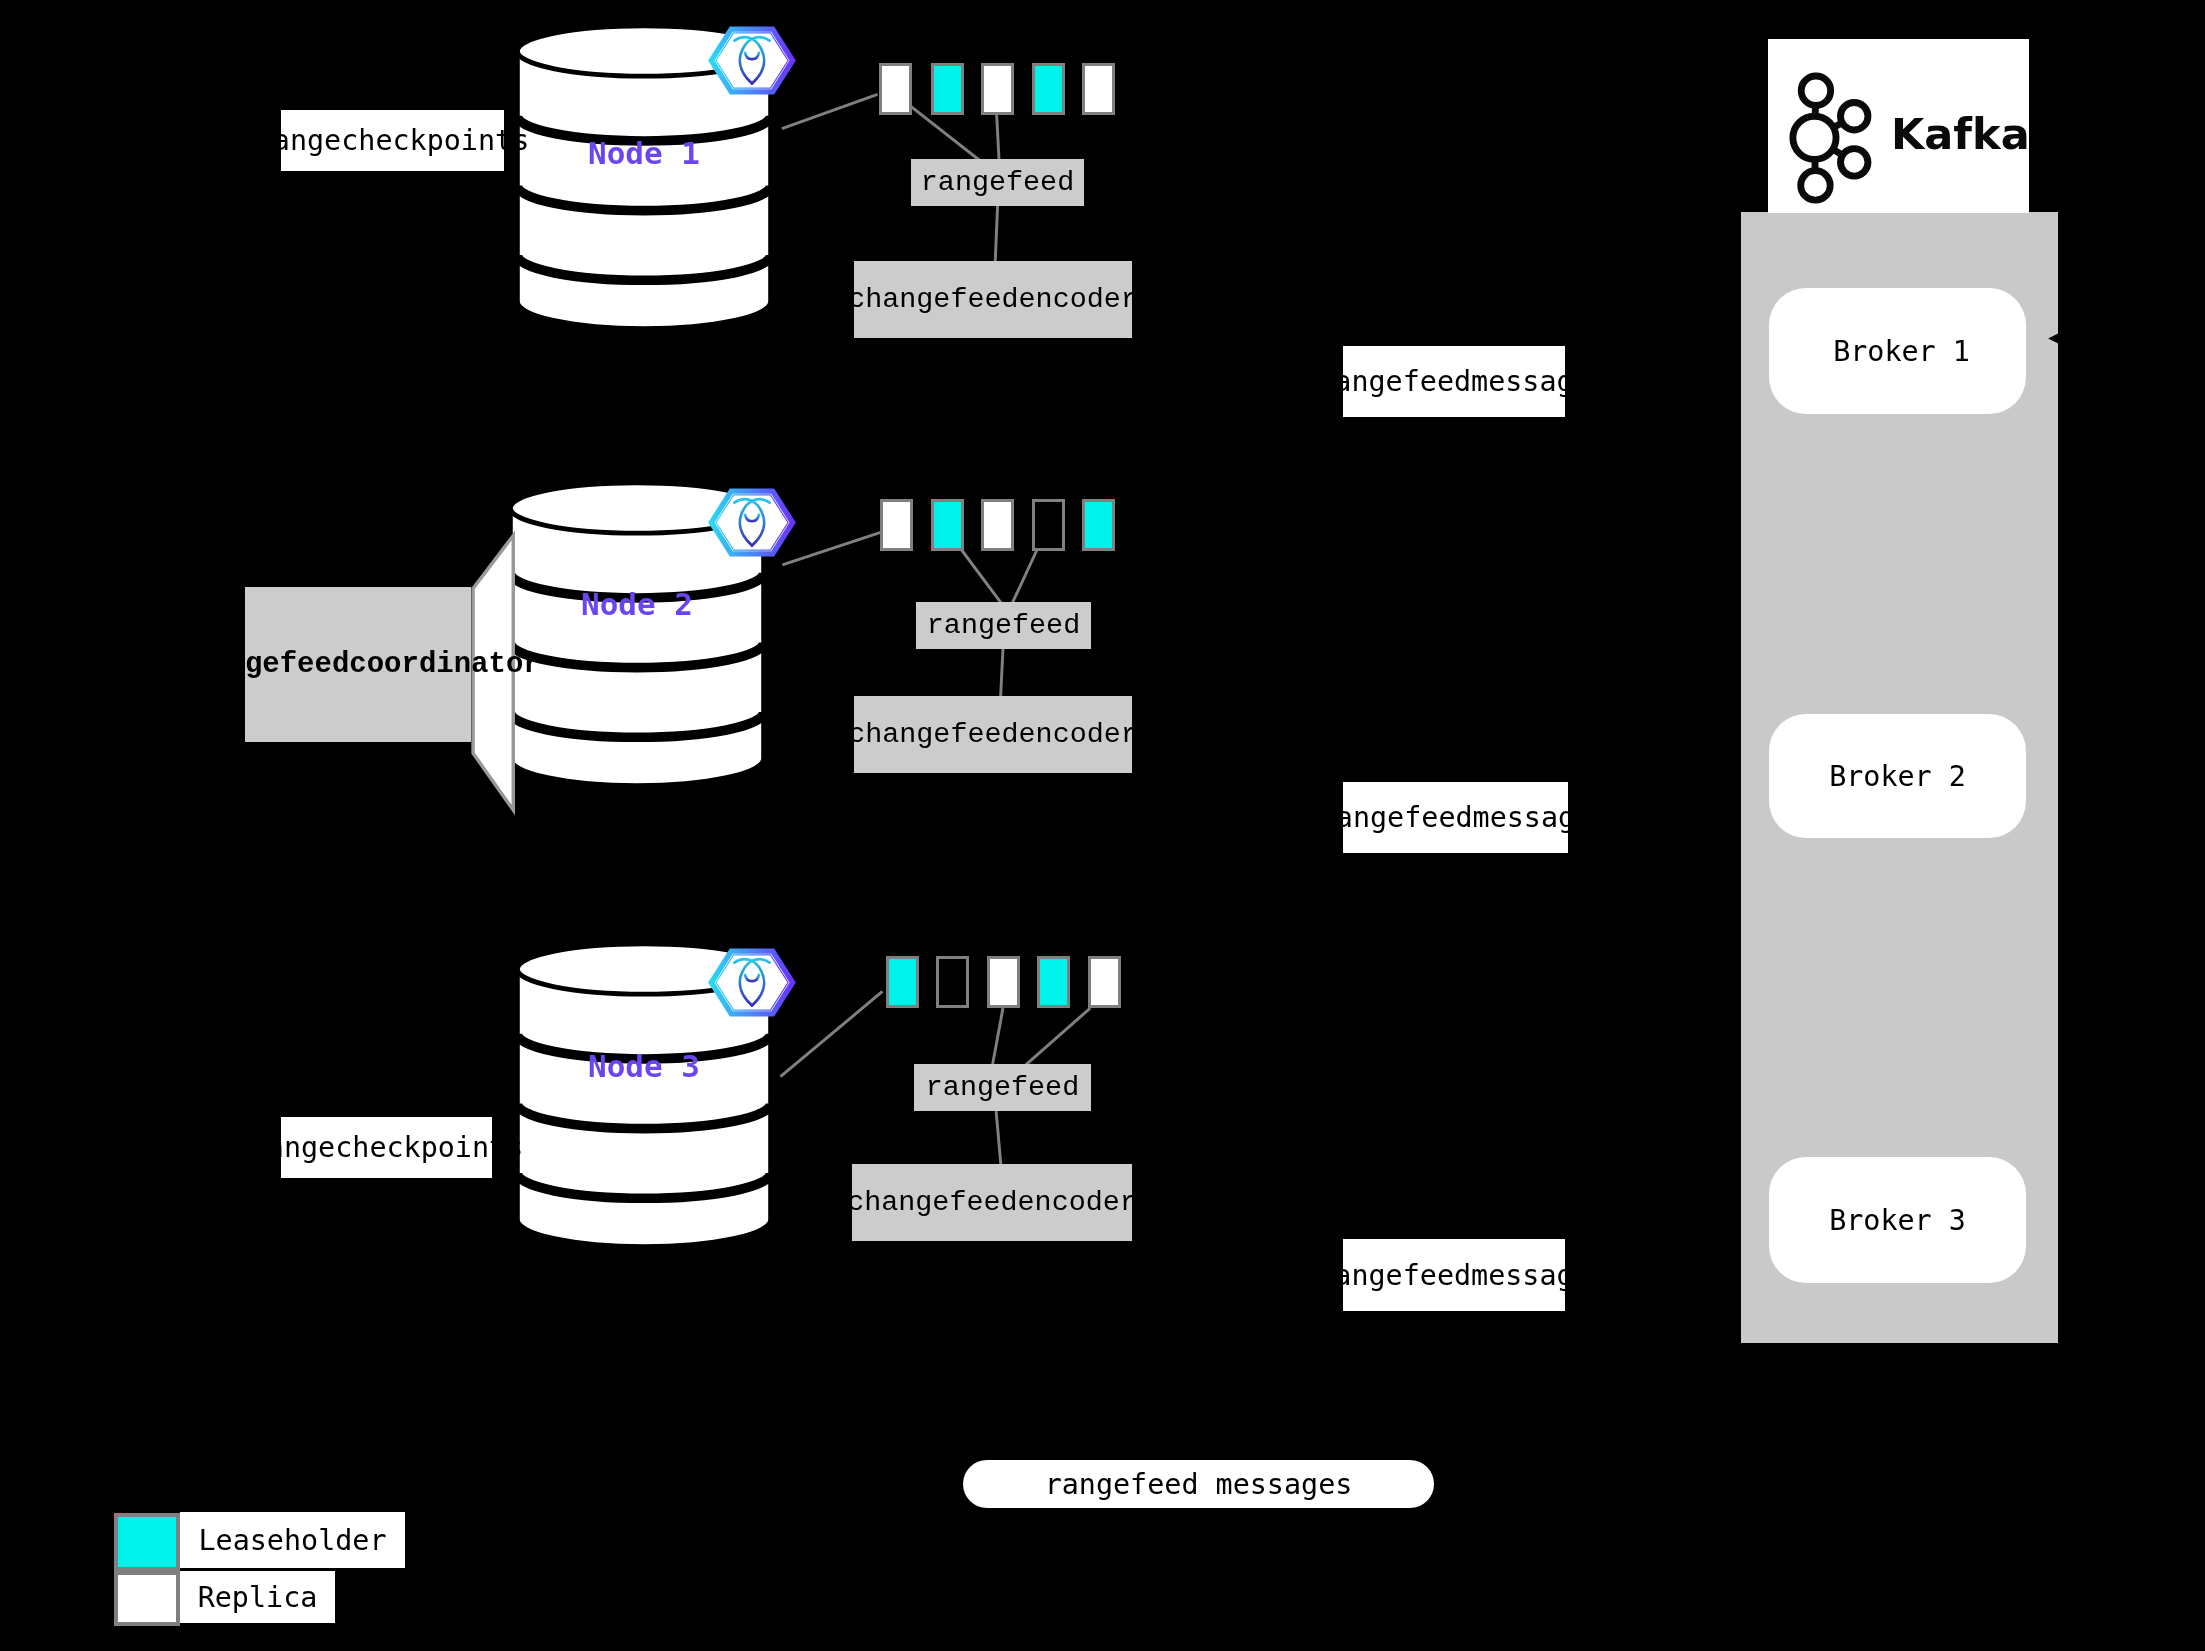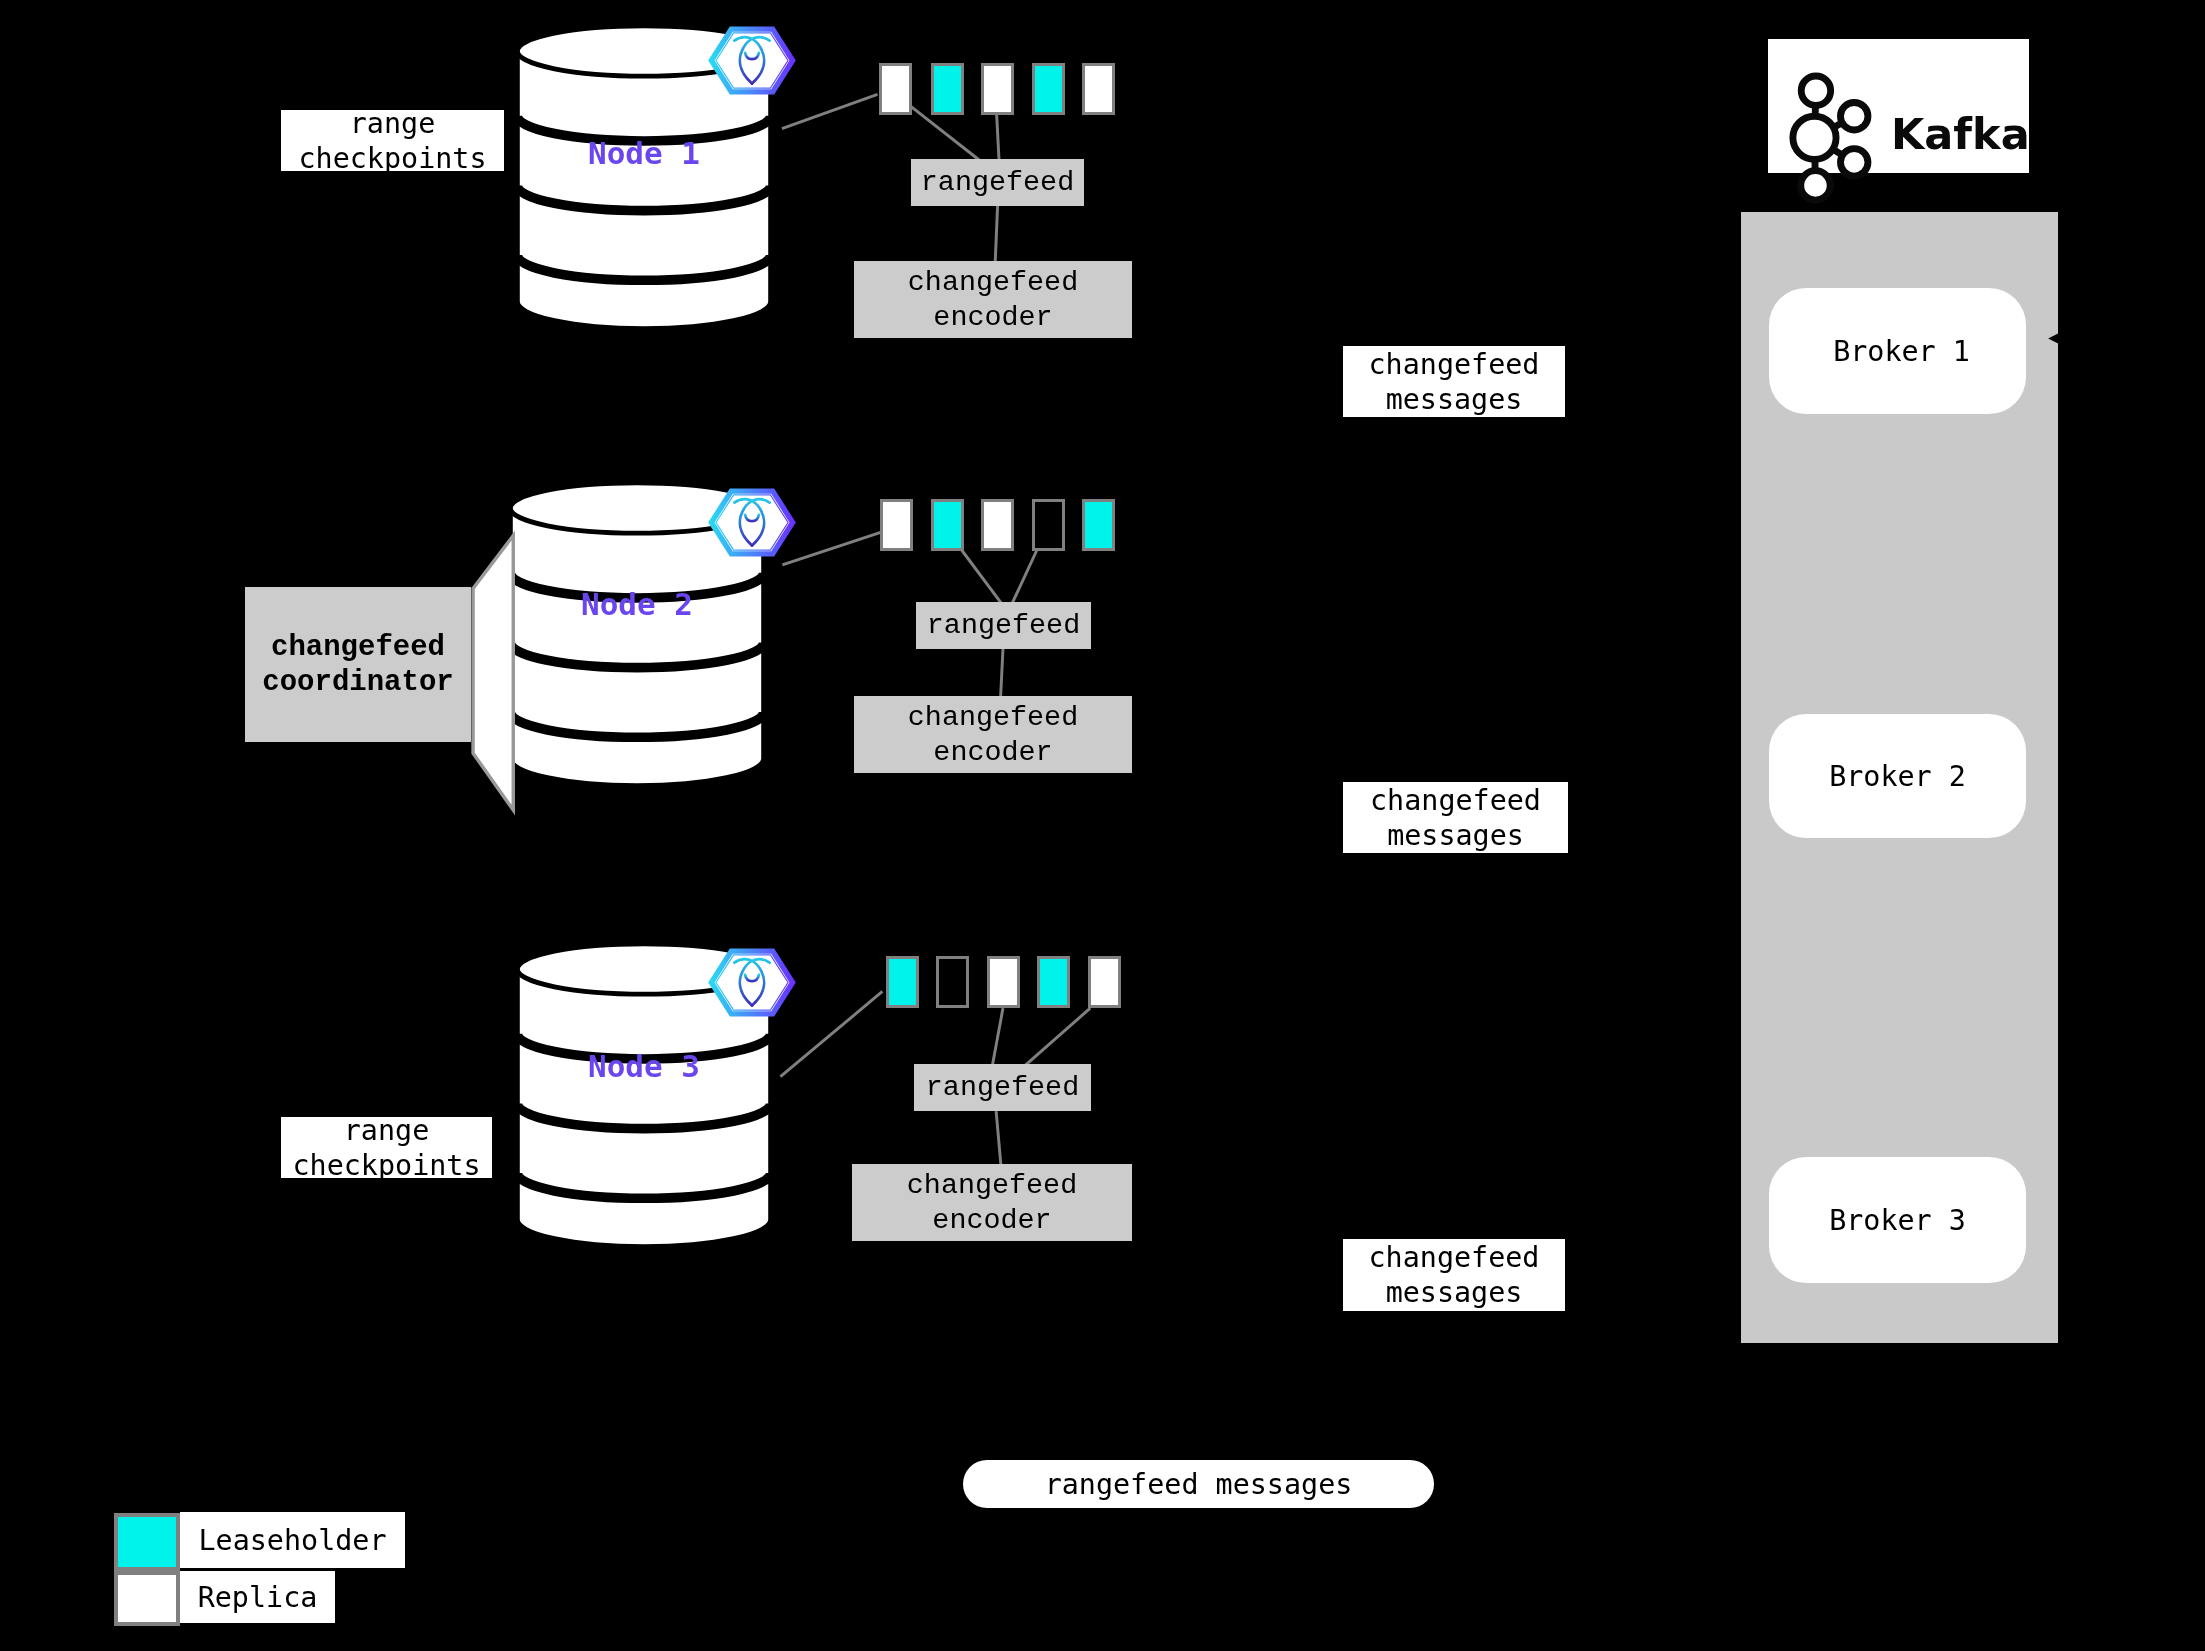--- a/index.html
+++ b/index.html
@@ -1,21 +1,21 @@
 <!DOCTYPE html>
 <html style="font-size:7.8px"><head>
 <meta charset="utf-8">
 <style>
   html,body{margin:0;padding:0;background:#000;width:2205px;height:1652px;overflow:hidden;}
   #stage{position:absolute;left:0;top:0;width:2205px;height:1652px;background:#000;
          font-family:"DejaVu Sans Mono","Liberation Mono",monospace;}
   .abs{position:absolute;box-sizing:border-box;}
   svg.abs{overflow:visible;}
   
-  .wlabel,.glabel{display:flex;flex-direction:column;align-items:center;justify-content:center;
+  .wlabel,.glabel{display:flex;align-items:center;justify-content:center;
     color:#000;font-size:28.4px;line-height:35px;text-align:left;z-index:8;}
   .wlabel{background:#fff;}
   .glabel{background:#ccc;font-family:Liberation Mono, monospace;}
   .bold{font-weight:700;}
   
   .node-label{display:flex;align-items:center;justify-content:center;color:#6B46EF;
     font-size:31px;font-weight:700;z-index:8;}
   
   .cell{position:absolute;width:33px;height:52px;border:3.4px solid #808080;z-index:8;box-sizing:border-box;}
   .leaseholder{background:#00F3EA;}
@@ -200,21 +200,21 @@
   </div>
   <div class="abs glabel" style="left:852px;top:1164px;width:280px;height:77px;">
     <span>changefeed</span>
     <span>encoder</span>
   </div>
   <div class="abs wlabel" style="left:1343px;top:1239px;width:222px;height:72px;">
     <span>changefeed</span>
     <span>messages</span>
   </div>
 
-  <div class="abs kafka-logo-box" style="left:1768px;top:39px;width:261px;height:134px;">
+  <div class="abs kafka-logo-box" style="left:1768px;top:39px;width:261px;height:174px;">
     <svg class="abs" style="left:16.7px;top:9.8px;" width="108" height="157" viewBox="0 0 220 320">
       <g stroke="#0a0a0a" stroke-width="14" fill="none">
         <line x1="63" y1="85" x2="60" y2="181"></line>
         <line x1="60" y1="181" x2="141" y2="137"></line>
         <line x1="60" y1="181" x2="141" y2="231"></line>
         <line x1="60" y1="181" x2="62" y2="278"></line>
       </g>
       <g stroke="#0a0a0a" stroke-width="14" fill="#fff">
         <circle cx="63" cy="85" r="30"></circle>
         <circle cx="60" cy="181" r="44"></circle>

